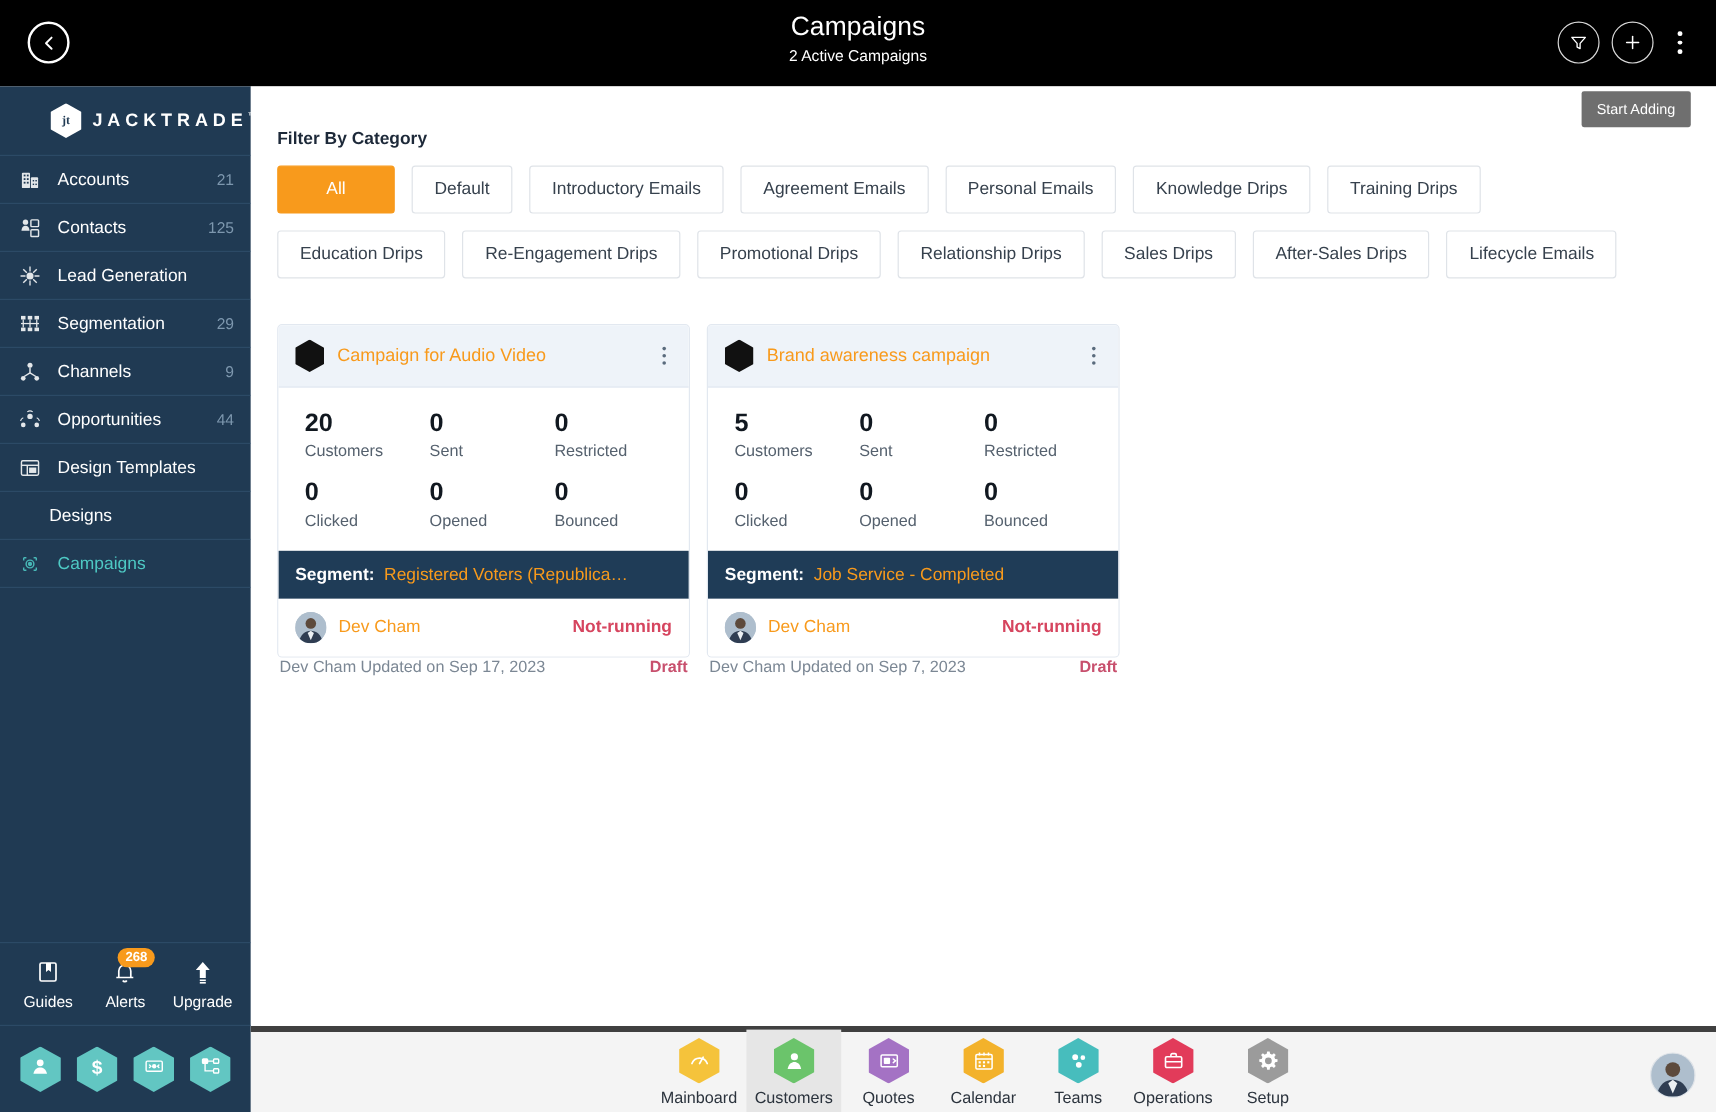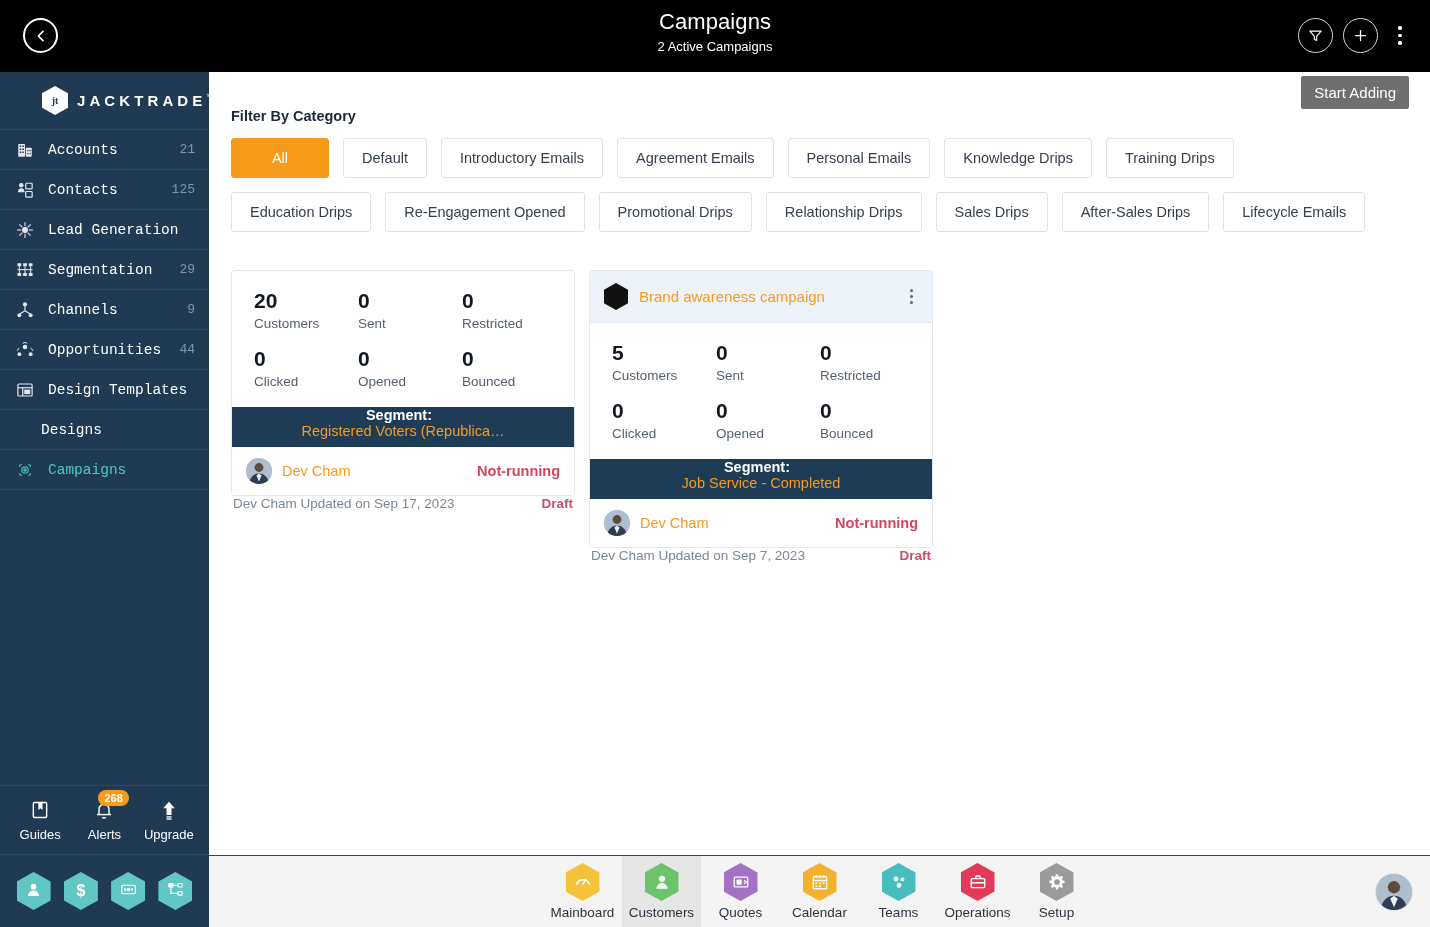--- a/index.html
+++ b/index.html
@@ -64,21 +64,21 @@
     width: 26px; height: 29px; background: #ffffff;
     clip-path: polygon(50% 0%, 100% 25%, 100% 75%, 50% 100%, 0% 75%, 0% 25%);
     display: flex; align-items: center; justify-content: center;
   }
   .hexm span { font-size: 10px; font-weight: 700; color: #203a53; font-family: "Liberation Serif", serif; }
   .brand-text {
     font-size: 15px; letter-spacing: 4.1px; color: #ffffff; font-weight: 700;
   }
   .brand-tm { font-size: 8px; vertical-align: super; letter-spacing: 0; }
 
-  .nav { flex: 0 0 auto; font-family: Liberation Mono, monospace; }
+  .nav { flex: 0 0 auto; }
   .nav-item {
     height: 40px; display: flex; align-items: center;
     padding: 0 14px 0 14px; color: #ffffff;
     border-bottom: 1px solid #2c4a66;
     cursor: pointer; font-size: 14.5px;
   }
   .nav-item .ico {
     width: 22px; height: 20px; margin-right: 12px; flex: 0 0 22px;
     display: flex; align-items: center; justify-content: center;
     opacity: .88;
@@ -117,21 +117,21 @@
   .hexbtn svg { width: 17px; height: 17px; }
   .hexbtn .dollar { font-size: 16px; font-weight: 700; font-family: "Liberation Sans", sans-serif; }
 
   
   .main {
     position: absolute; left: 209px; top: 72px; width: 1221px; height: 783px;
     background: #ffffff; overflow: hidden;
   }
   .tooltip {
     position: absolute; right: 21px; top: 4px;
-    background: #6f6f6f; color: #ffffff; font-size: 15px;
+    background: #6f6f6f; color: #ffffff; font-size: 12px;
     padding: 8px 13px; border-radius: 2px;
   }
   .filter-title {
     margin: 36px 0 0 22px; font-size: 14.5px; font-weight: 700; color: #1d2939;
   }
   .chips {
     margin: 14px 0 0 22px; display: flex; flex-wrap: wrap; gap: 14px;
     width: 1150px;
   }
   .chip {
@@ -167,21 +167,21 @@
 
   .stats { padding: 18px 0 14px 22px; }
   .stat-row { display: flex; margin-bottom: 16px; }
   .stat-row:last-child { margin-bottom: 4px; }
   .stat { width: 104px; }
   .stat .v { font-size: 21px; font-weight: 700; color: #111820; line-height: 24px; }
   .stat .k { font-size: 13.5px; color: #55616e; margin-top: 3px; }
 
   .segment {
     background: #1f3c57; height: 40px; display: flex; align-items: center;
-    padding: 0 14px; overflow: hidden; flex-direction: column;
+    padding: 0 14px; overflow: hidden;
   }
   .segment .sl { color: #ffffff; font-size: 14.5px; font-weight: 700; margin-right: 8px; flex: 0 0 auto; }
   .segment .sv {
     color: #f89a1c; font-size: 14.5px; white-space: nowrap; overflow: hidden; text-overflow: ellipsis;
   }
   .owner {
     height: 48px; display: flex; align-items: center; padding: 0 14px;
     background: #ffffff;
   }
   .avatar-sm {
@@ -194,21 +194,21 @@
 
   .card-foot {
     display: flex; align-items: center; padding: 0 2px;
   }
   .foot-meta { flex: 1 1 auto; color: #7b8794; font-size: 13.5px; }
   .foot-state { color: #c8506e; font-size: 13.5px; font-weight: 700; }
 
   
   .bottombar {
     position: absolute; left: 209px; top: 855px; width: 1221px; height: 72px;
-    background: #f4f4f4; border-top: 1px solid #404040;
+    background: #f4f4f4; border-top: 5px solid #404040;
     display: flex; align-items: center;
   }
   .bottom-nav { display: flex; margin: 0 auto; align-items: flex-end; }
   .bnav {
     width: 79px; height: 72px; display: flex; flex-direction: column;
     align-items: center; justify-content: center; cursor: pointer;
   }
   .bnav.active { background: #e6e6e6; }
   .bhex {
     width: 34px; height: 38px; display: flex; align-items: center; justify-content: center;
@@ -464,31 +464,40 @@
     <div class="filter-title">Filter By Category</div>
     <div class="chips" id="chips">
         <div class="chip active">All</div>
         <div class="chip">Default</div>
         <div class="chip">Introductory Emails</div>
         <div class="chip">Agreement Emails</div>
         <div class="chip">Personal Emails</div>
         <div class="chip">Knowledge Drips</div>
         <div class="chip">Training Drips</div>
         <div class="chip">Education Drips</div>
-        <div class="chip">Re-Engagement Opened</div>
+        <div class="chip">Re-Engagement Drips</div>
         <div class="chip">Promotional Drips</div>
         <div class="chip">Relationship Drips</div>
         <div class="chip">Sales Drips</div>
         <div class="chip">After-Sales Drips</div>
         <div class="chip">Lifecycle Emails</div>
       </div>
 
     <div class="cards" id="cards">
         <div class="card-wrap">
           <div class="card">
+            <div class="card-head">
+              <div class="card-hex"></div>
+              <div class="card-title">Campaign for Audio Video</div>
+              <div class="card-kebab">
+                <i></i>
+                <i></i>
+                <i></i>
+              </div>
+            </div>
             <div class="stats">
               <div class="stat-row">
                 <div class="stat">
                   <div class="v">20</div>
                   <div class="k">Customers</div>
                 </div>
                 <div class="stat">
                   <div class="v">0</div>
                   <div class="k">Sent</div>
                 </div>

